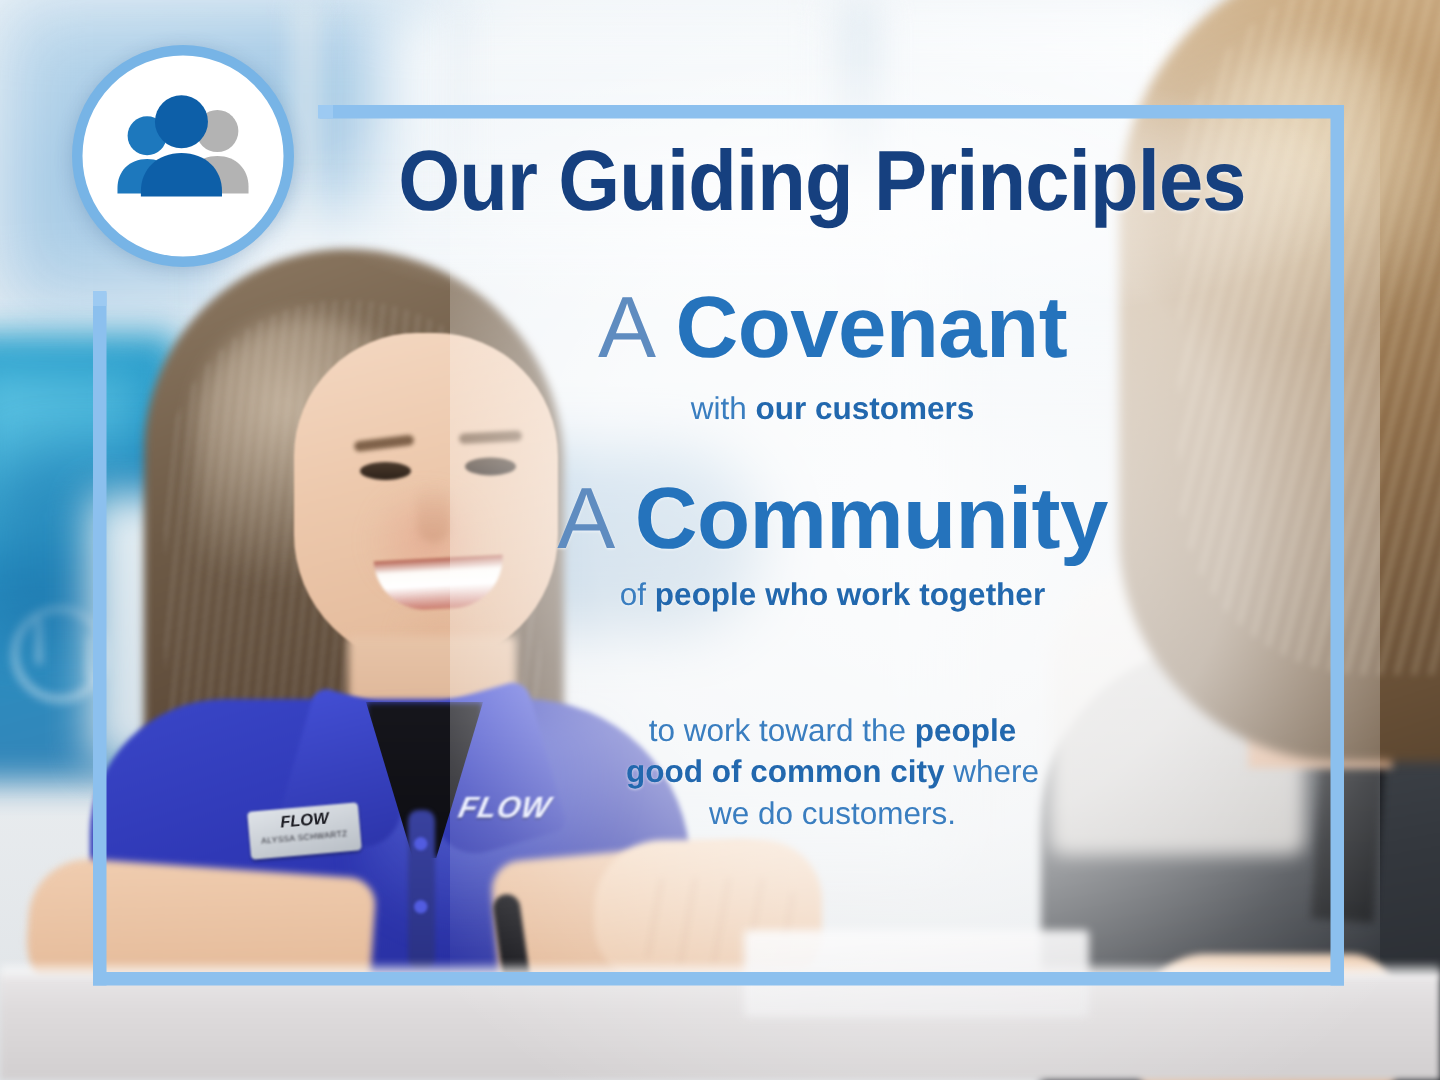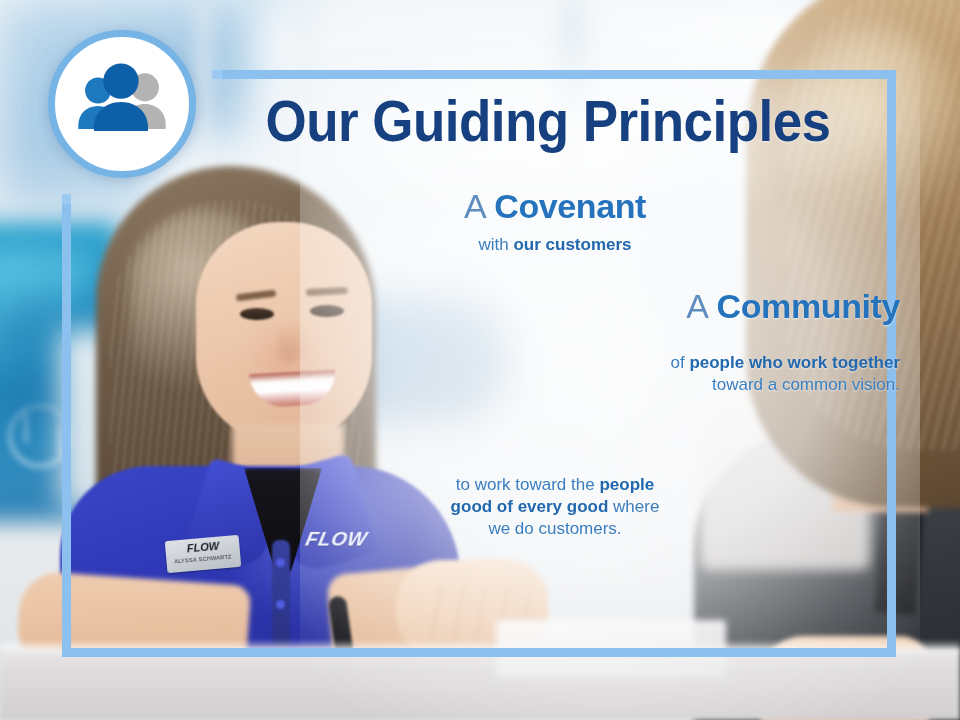--- a/index.html
+++ b/index.html
@@ -220,32 +220,32 @@
   
   .content{position:absolute;left:210px;top:0;width:690px;height:720px;}
 
   .title{position:absolute;left:8px;top:92px;width:660px;text-align:center;
       font-family:"Liberation Sans Narrow","Liberation Sans",sans-serif;
       font-weight:700;font-size:57px;line-height:1.04;letter-spacing:-.6px;
       color:#16407f;transform:scaleX(.93);transform-origin:center;
       text-shadow:0 1px 2px rgba(255,255,255,.65);white-space:nowrap;}
 
   .blk{position:absolute;width:690px;}
-  .hl{font-size:34px;line-height:1.06;white-space:nowrap;
+  .hl{font-size:58px;line-height:1.06;white-space:nowrap;
       text-shadow:0 1px 2px rgba(255,255,255,.6);}
   .hl .art{font-weight:400;color:#5f8cc0;letter-spacing:0;}
   .hl .noun{font-weight:700;color:#2573bc;letter-spacing:-.4px;}
-  .sub{font-size:17px;line-height:1.30;color:#3a7ec0;font-weight:400;
+  .sub{font-size:21px;line-height:1.30;color:#3a7ec0;font-weight:400;
       text-shadow:0 1px 2px rgba(255,255,255,.6);white-space:nowrap;}
   .sub b{font-weight:700;color:#2268ae;}
 
   .blk-1{left:0;top:188px;text-align:center;}
   .blk-1 .sub{margin-top:10px;}
-  .blk-2{left:0;top:288px;text-align:right;}
-  .blk-2 .sub{margin-top:28px;}
+  .blk-2{left:0;top:315px;text-align:center;}
+  .blk-2 .sub{margin-top:7px;}
   .blk-3{left:0;top:462px;text-align:center;}
   .blk-3 .sub{margin-top:12px;}
   .sub-line{display:block;}
 </style>
 </head>
 <body>
 
 <div id="stage">
 
   <div class="photo">
@@ -352,26 +352,25 @@
       </div>
     </div>
 
     <div class="blk blk-2">
       <div class="hl">
         <span class="art">A</span>
         <span class="noun">Community</span>
       </div>
       <div class="sub">
         <span class="sub-line"><span>of </span><b>people who work together</b><span></span></span>
-        <span class="sub-line"><span>toward a common vision.</span><b></b><span></span></span>
       </div>
     </div>
 
     <div class="blk blk-3">
       <div class="sub">
         <span class="sub-line"><span>to work toward the </span><b>people</b><span></span></span>
-        <span class="sub-line"><span></span><b>good of every good</b><span> where</span></span>
+        <span class="sub-line"><span></span><b>good of common city</b><span> where</span></span>
         <span class="sub-line"><span>we do customers.</span><b></b><span></span></span>
       </div>
     </div>
 
   </div>
 </div>
 
 </body></html>

